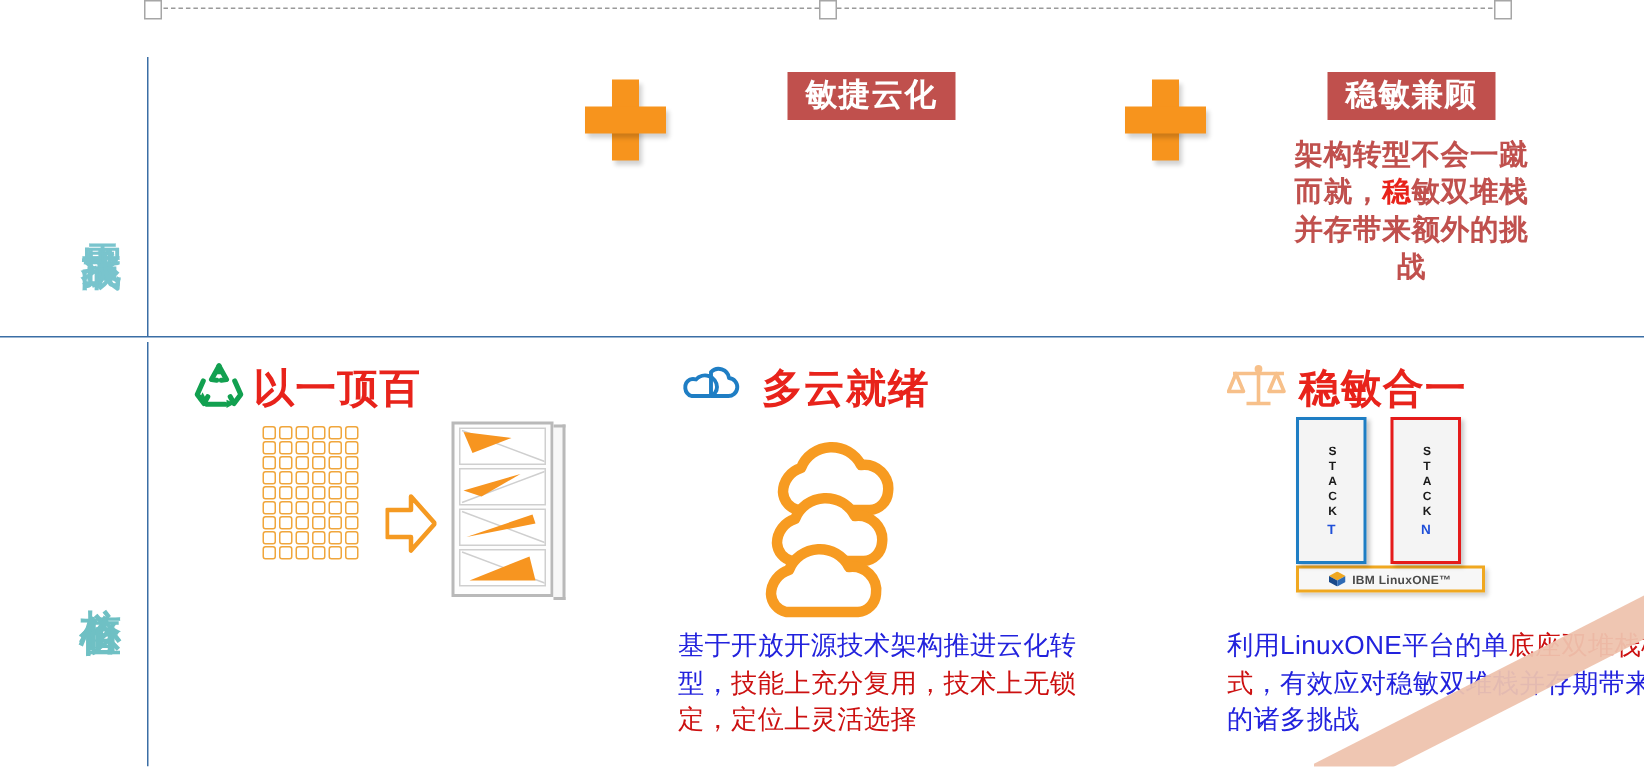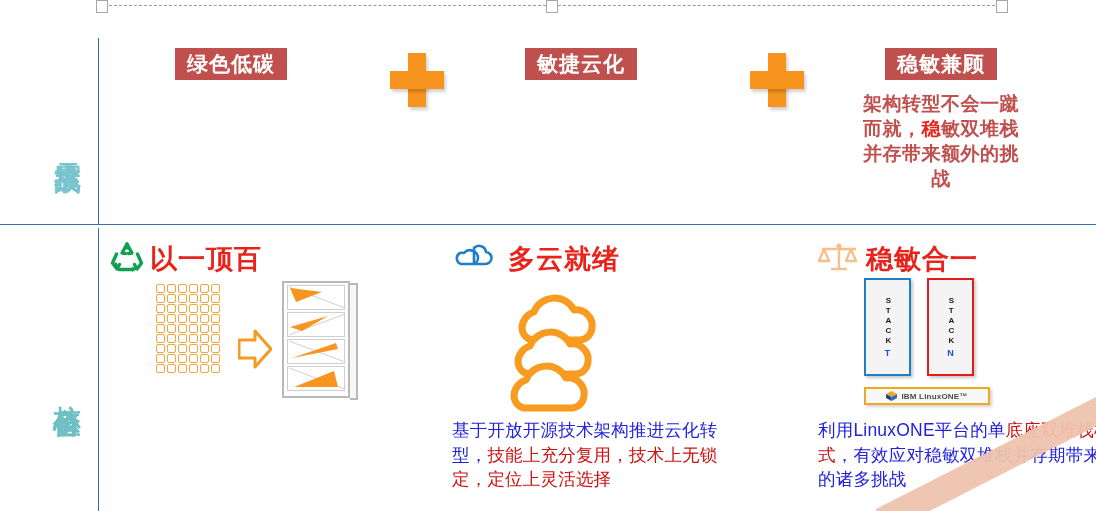--- a/index.html
+++ b/index.html
@@ -107,21 +107,21 @@
   #plus-1 { left: 750px; }
   .plus-sign b, .plus-sign i {
     position: absolute; display: block; background: #f7941d;
     box-shadow: 2px 3px 3px rgba(0,0,0,.18);
   }
   .plus-sign b { left: 18px; top: 0px;  width: 18px; height: 54px; }
   .plus-sign i { left: 0px;  top: 18px; width: 54px; height: 18px; }
 
   
   .val-col { position: absolute; top: 240px; width: 300px; }
-  #val-0 { left: 110px; }
+  #val-0 { left: 129px; }
   #val-1 { left: 452px; }
   #val-2 { left: 818px; }
 
   .val-head {
     display: flex; align-items: center; gap: 6px; height: 38px;
   }
   .val-head-text {
     font-size: 27px; font-weight: bold; color: #e8231b;
     letter-spacing: 1px; line-height: 1;
   }
@@ -179,21 +179,21 @@
   .stk.n { border: 2.5px solid #e51b1b; }
   .stk .word {
     font-size: 8px; font-weight: bold; color: #1a1a1a;
     letter-spacing: 1px; line-height: 1.08;
     writing-mode: vertical-rl; text-orientation: upright;
   }
   .stk .mark { font-size: 9px; font-weight: bold; line-height: 1; }
   .stk.t .mark { color: #1f4fd8; }
   .stk.n .mark { color: #1f4fd8; }
   .lone-bar {
-    margin-top: 11px; width: 126px; height: 18px;
+    margin-top: 1px; width: 126px; height: 18px;
     border: 2px solid #f0a820; background: #f7f7f7;
     display: flex; align-items: center; justify-content: center; gap: 4px;
     box-shadow: 2px 2px 3px rgba(0,0,0,.18);
   }
   .lone-bar .lone-text {
     font-size: 8px; font-weight: bold; color: #4a4a4a; letter-spacing: .2px;
   }
 </style>
 </head>
 <body>
@@ -206,21 +206,20 @@
 </div>
 
 <div class="vrule top"></div>
 <div class="vrule bot"></div>
 <div class="hrule"></div>
 
 <div class="side-label" id="side-demand">需求挑战</div>
 <div class="side-label" id="side-value">核心价值</div>
 
 <div class="chal-col" id="chal-0">
-  <div class="chal-head">绿色低碳</div>
 </div>
 
 <div class="plus-sign" id="plus-0">
     <b></b>
     <i></i>
   </div>
 
 <div class="chal-col" id="chal-1">
   <div class="chal-head">敏捷云化</div>
 </div>

